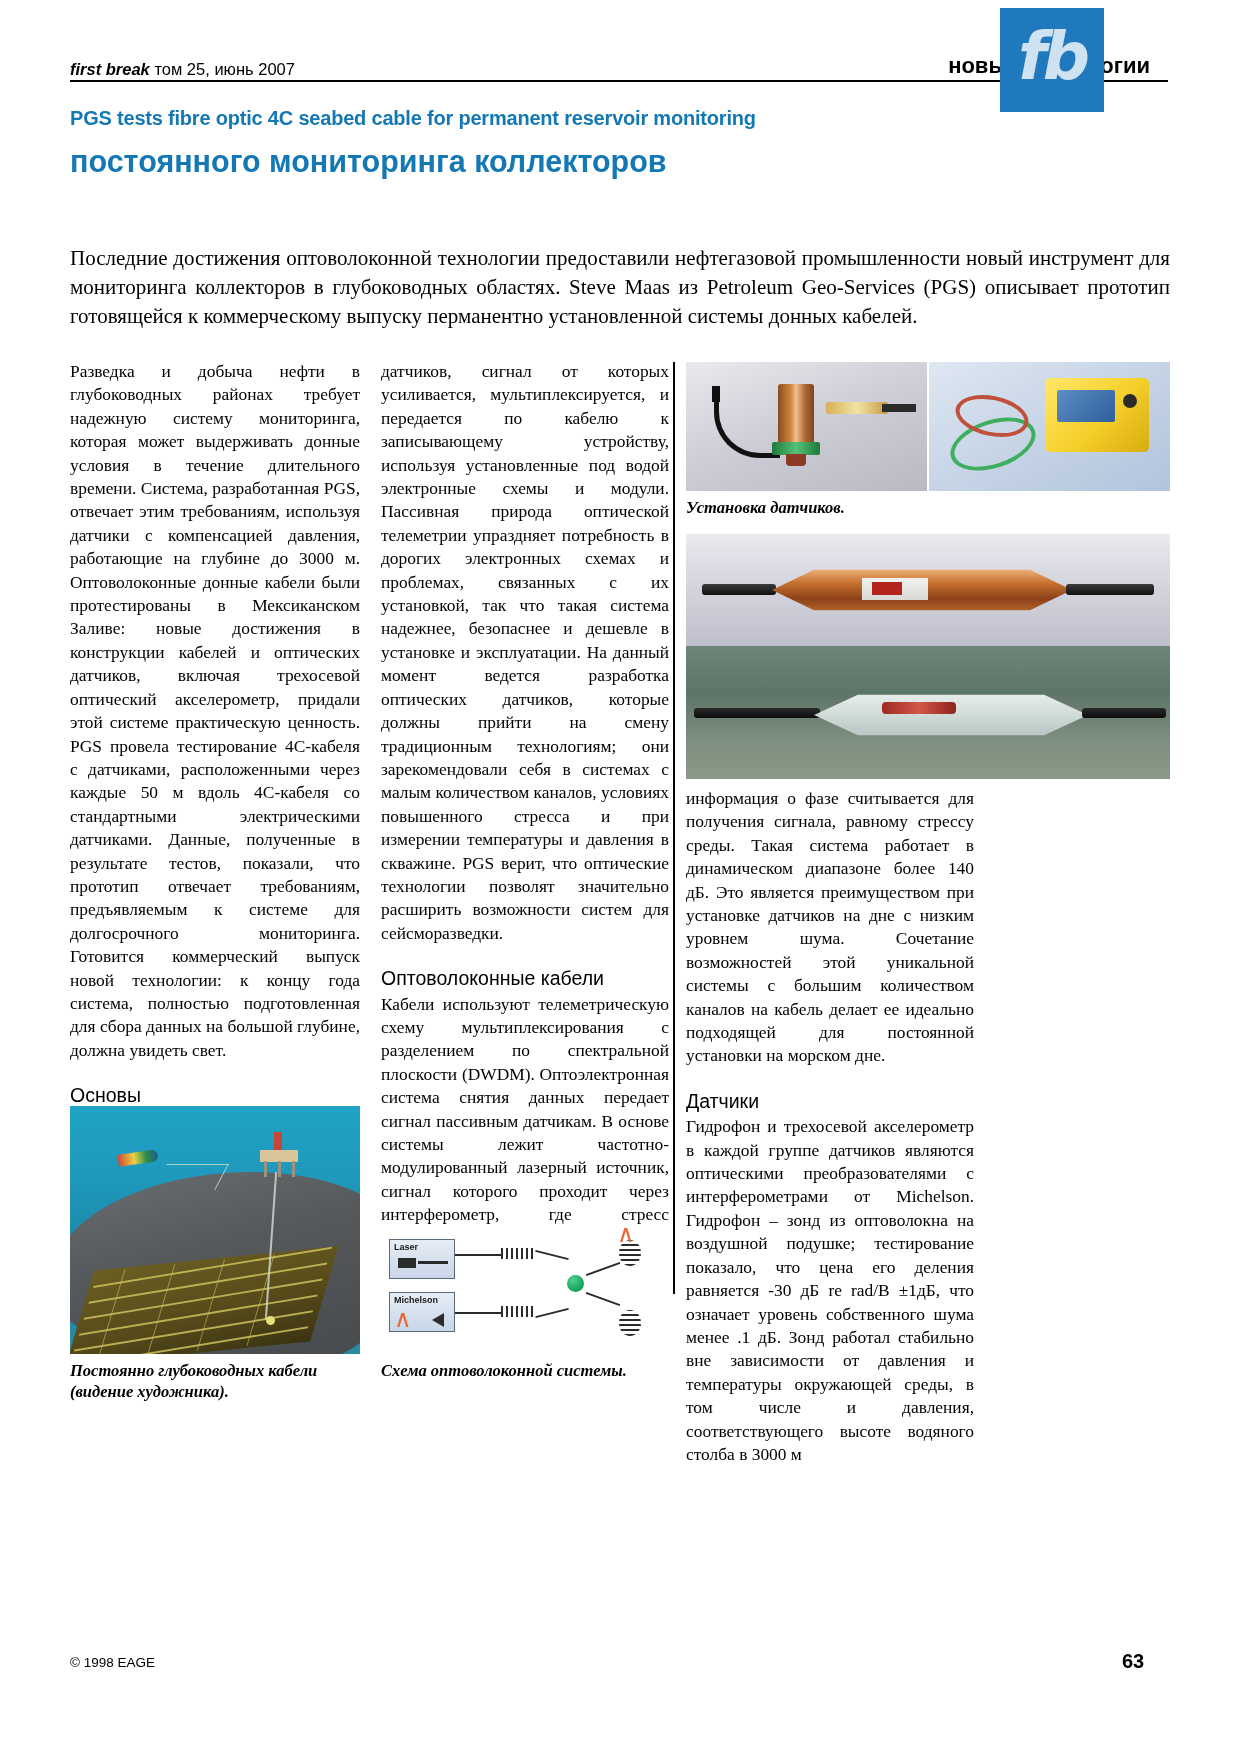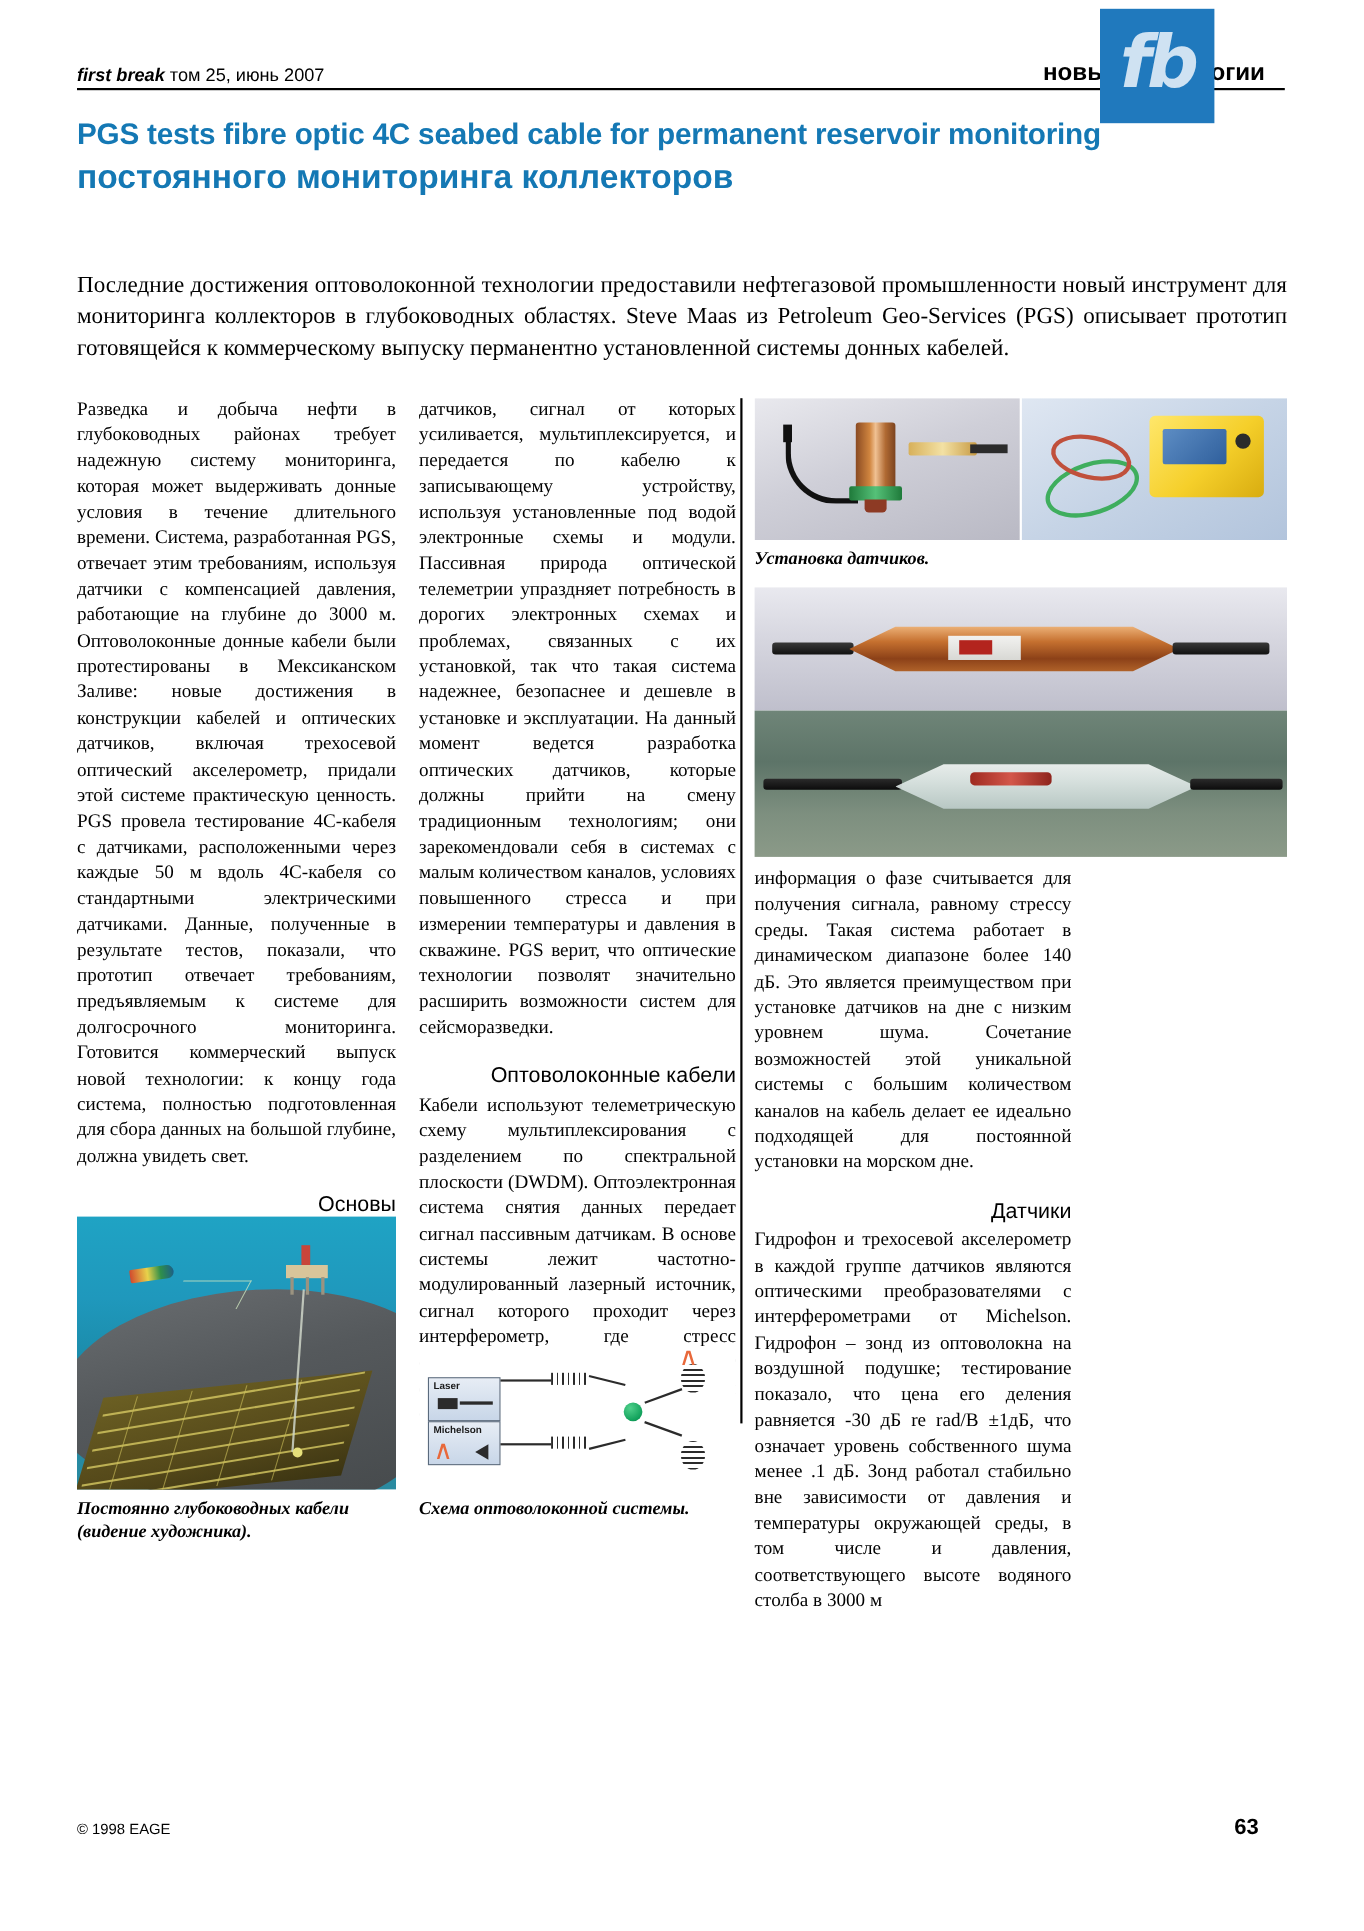--- a/index.html
+++ b/index.html
@@ -81,21 +81,21 @@
   }
 
   
   .title-en {
     position: absolute;
     left: 70px;
     top: 107px;
     width: 1100px;
     font-family: "Liberation Sans", sans-serif;
     font-weight: bold;
-    font-size: 27px;
+    font-size: 20px;
     color: #1478b4;
     letter-spacing: -0.2px;
     white-space: nowrap;
   }
   .title-ru {
     position: absolute;
     left: 70px;
     top: 140px;
     width: 1040px;
     font-family: "Liberation Sans", sans-serif;
@@ -129,21 +129,21 @@
 
   .col1 { left: 70px;  top: 360px; width: 290px; }
   .col2 { left: 381px; top: 360px; width: 288px; }
   .col3 { left: 686px; top: 787px; width: 288px; }
 
   .sec-head {
     font-family: "Liberation Sans", sans-serif;
     font-size: 19.5px;
     font-weight: normal;
     margin: 22px 0 2px 0;
-    text-align: right;
+    text-align: left;
     line-height: 1.2;
   }
 
   
   .vrule {
     position: absolute;
     left: 673px;
     top: 362px;
     width: 1.6px;
     height: 932px;
@@ -525,21 +525,21 @@
     </div>
     <div class="caption">
       <div>Постоянно глубоководных кабели</div>
       <div>(видение художника).</div>
     </div>
   </div>
 
   <div class="fig fig-schema">
     <div class="ph-schema">
 
-      <div class="sch-box" style="top:24px">
+      <div class="sch-box" style="top:11px">
         <div class="sch-box-label">Laser</div>
         <div style="position:absolute;left:8px;top:18px;width:18px;height:10px;background:#2b2b2b;"></div>
         <div style="position:absolute;left:28px;top:21px;width:30px;height:3px;background:#2b2b2b;"></div>
       </div>
 
       <div class="sch-box" style="top:64px">
         <div class="sch-box-label">Michelson</div>
         <div class="sch-spike" style="left:4px;top:14px;">∧</div>
         <div class="sch-tri" style="left:42px;top:20px;"></div>
       </div>

